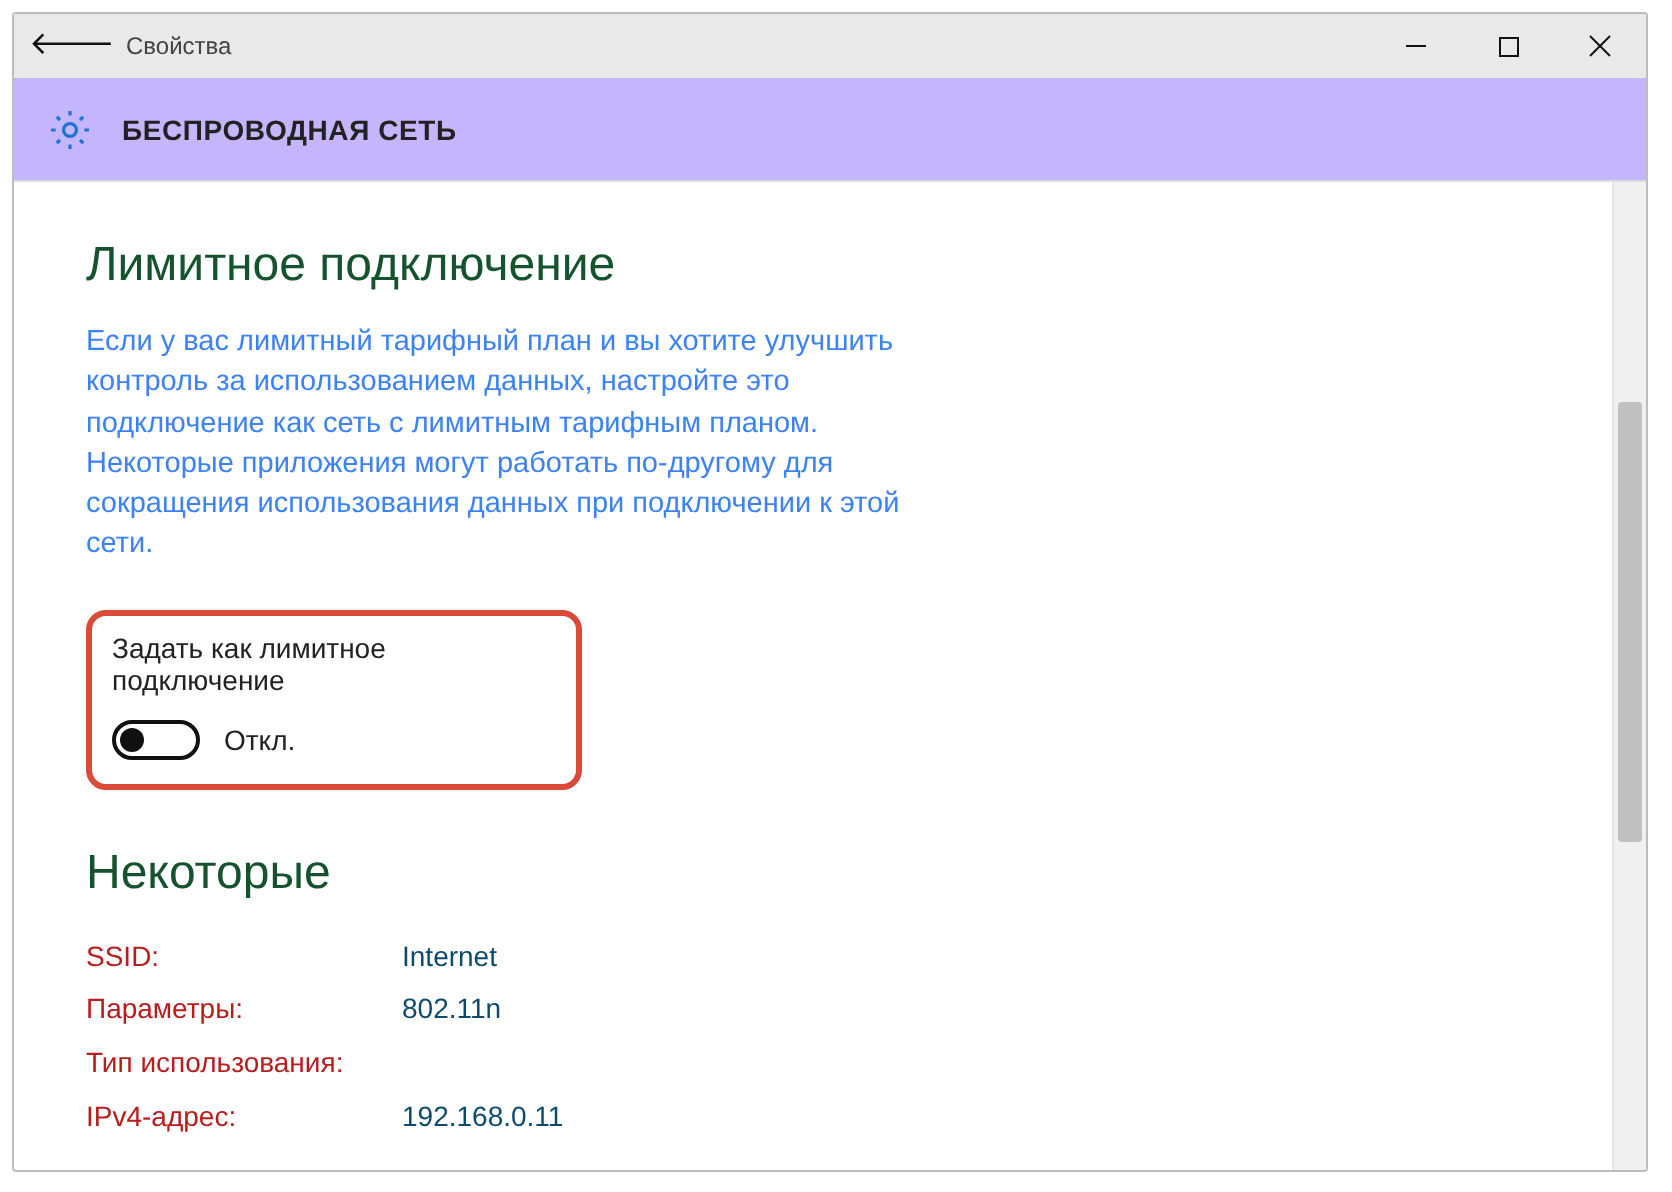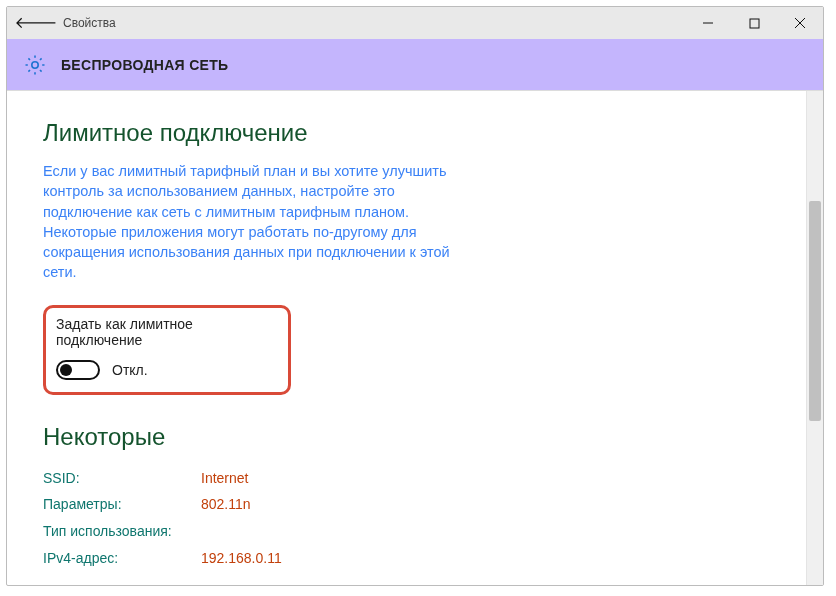--- a/index.html
+++ b/index.html
@@ -130,22 +130,22 @@
       border-radius: 50%;
       background:#111;
     }
     .toggle-state { font-size: 14px; }
     h2.props { margin-top: 6px; margin-bottom: 14px; }
     .prop-row {
       display:flex;
       font-size: 14px;
       line-height: 1.9;
     }
-    .prop-key { width: 158px; color:#0f766e; }
-    .prop-val { color:#c2410c; }
+    .prop-key { width: 158px; color:#b91c1c; }
+    .prop-val { color:#0c4a6e; }
   </style>
 </head>
 <body>
 
 <div class="window">
   <div class="titlebar">
     <div class="back-btn">
       <span class="back-arrow">🡐</span>
     </div>
     <div class="titlebar-title">Свойства</div>

